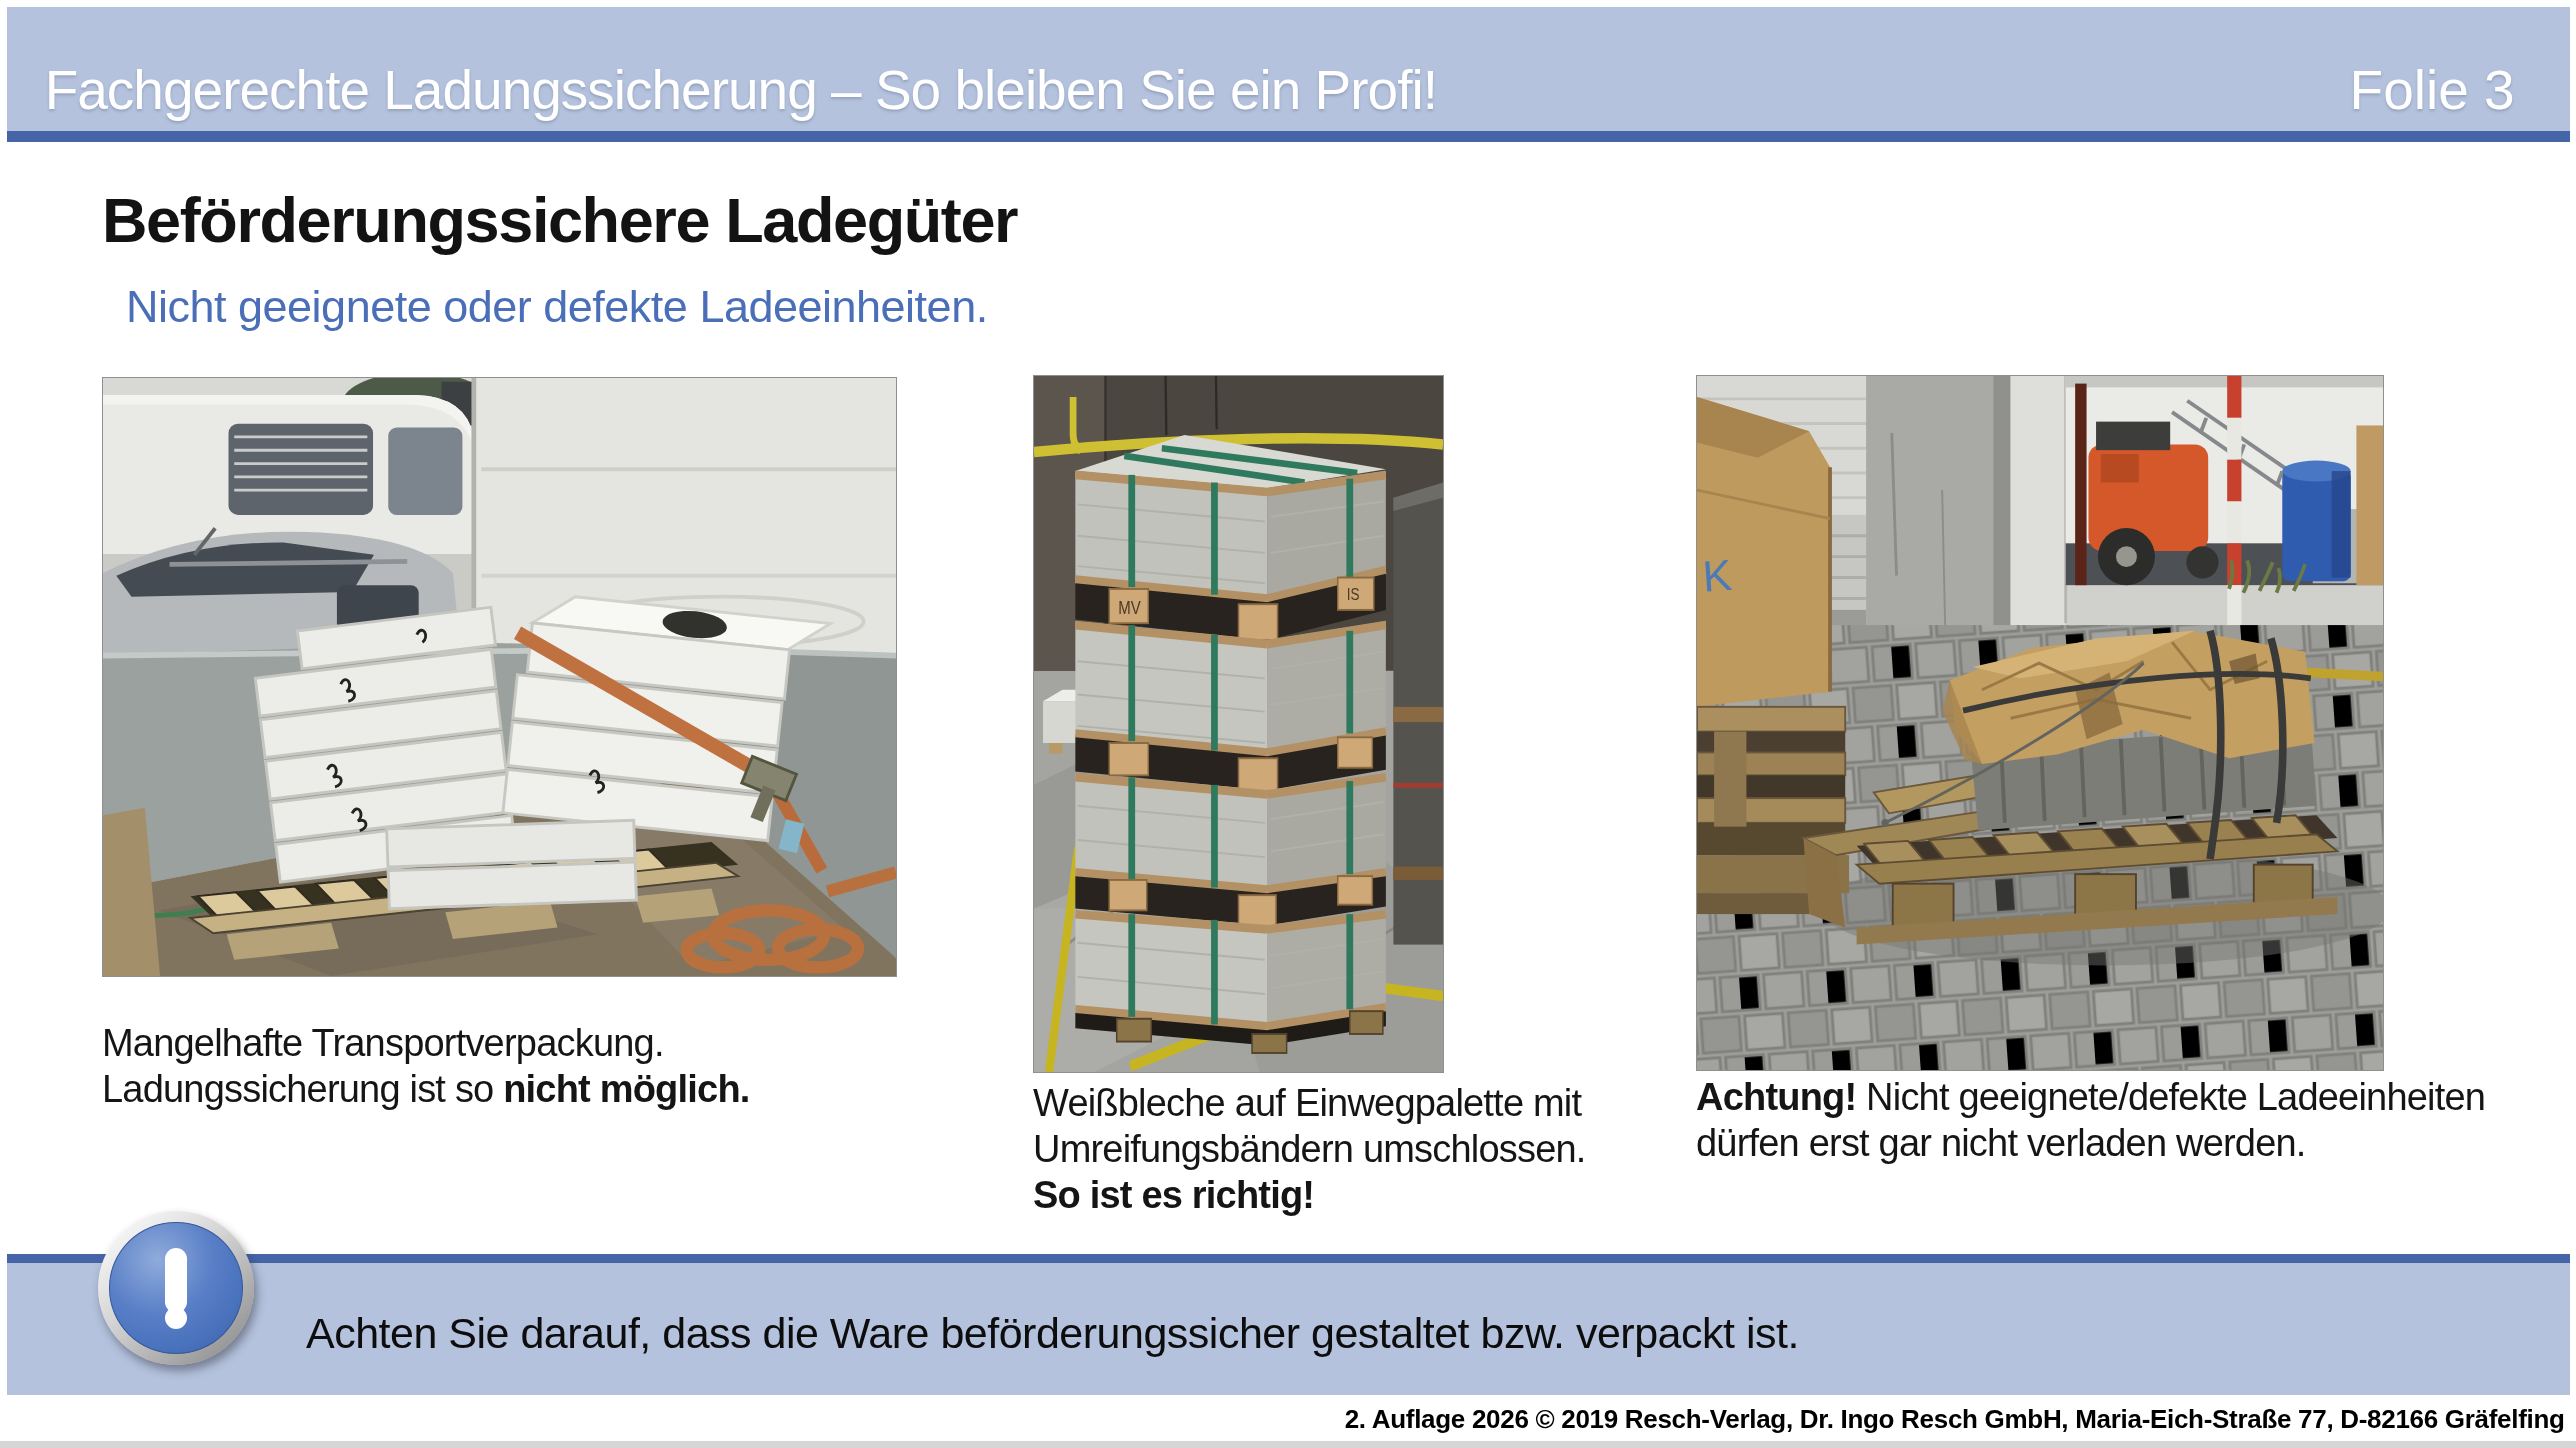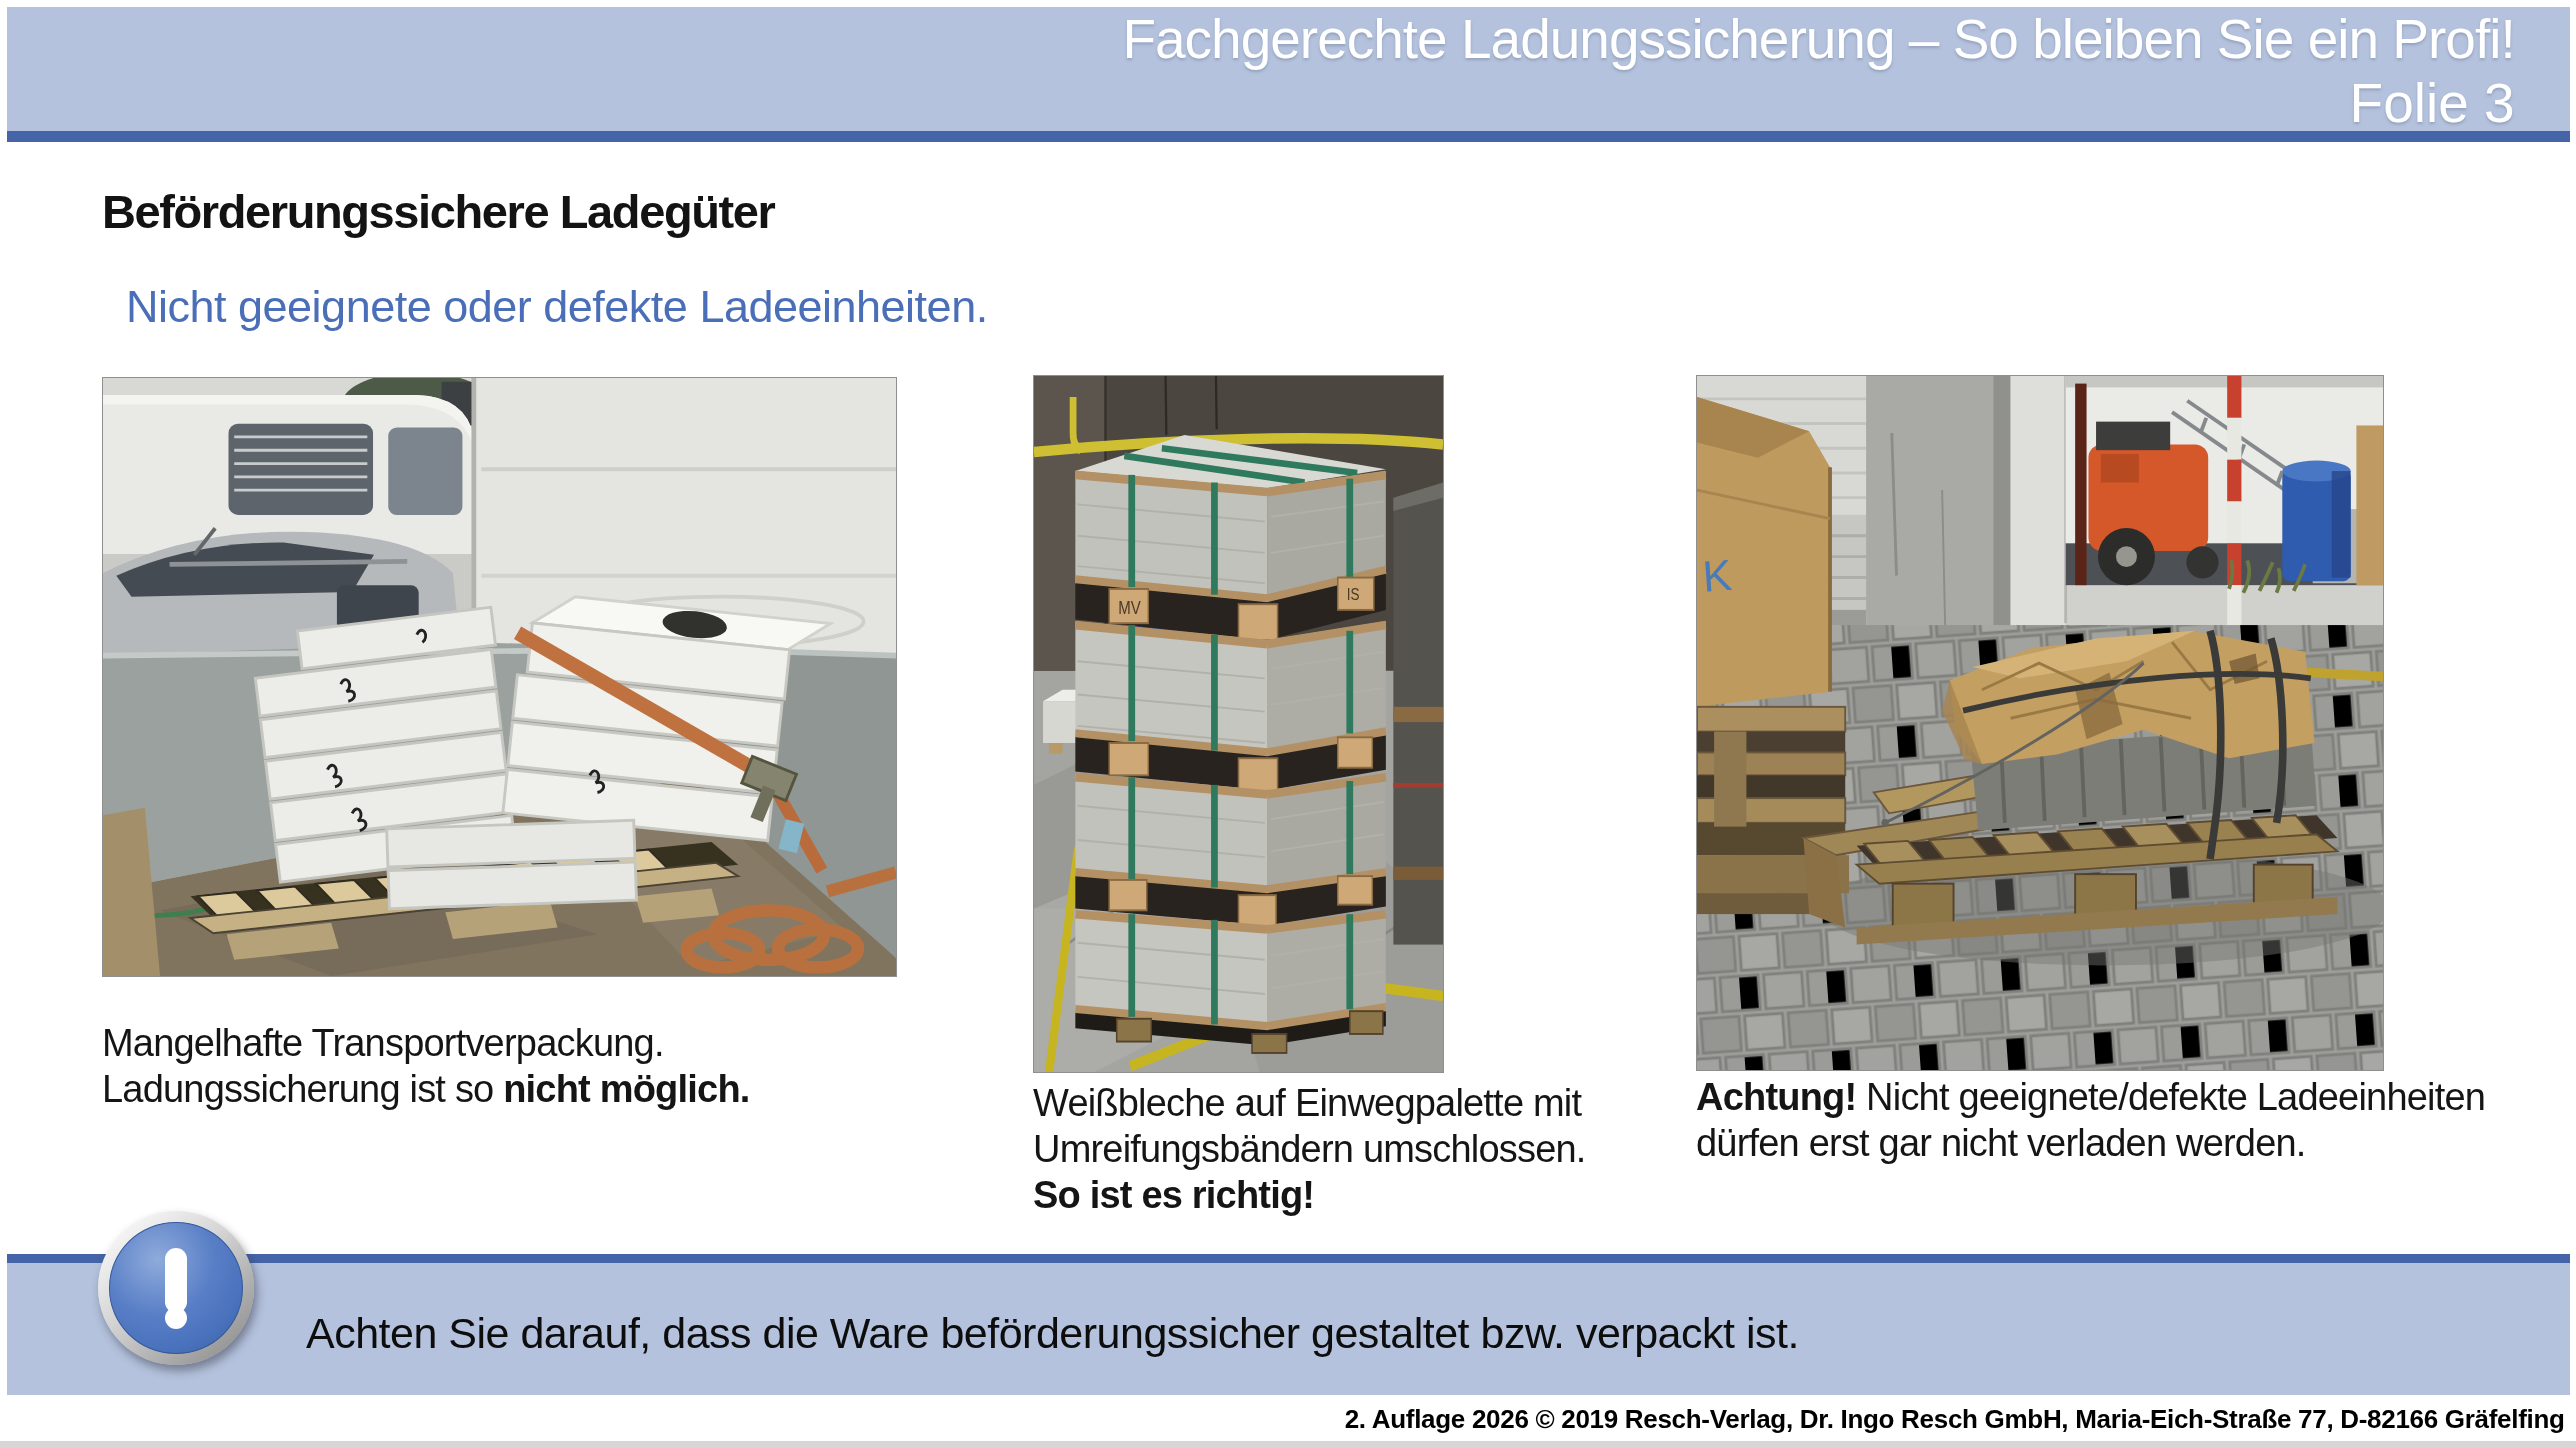--- a/index.html
+++ b/index.html
@@ -13,28 +13,27 @@
   }
   .abs { position: absolute; }
 
   
   .header-bar {
     left: 6.7px; top: 6.7px; width: 2563px; height: 125px;
     background: #b4c2dd;
     display: flex; align-items: flex-end; justify-content: space-between;
     padding: 0 55px 9.5px 38px;
     color: #ffffff;
-    flex-direction: column;
   }
   .header-title { font-size: 55px; letter-spacing: -1px; text-shadow: 0 1.9px 2.9px rgba(90,100,130,.35); }
   .slide-number { font-size: 55px; text-shadow: 0 1.9px 2.9px rgba(90,100,130,.35); }
   .divider-top { left: 6.7px; top: 131px; width: 2563px; height: 11.4px; background: #4565a8; }
 
   
-  .heading { left: 102px; top: 184px; font-size: 47px; font-weight: 700; color: #131313; letter-spacing: -1.4px; text-align: right; }
+  .heading { left: 102px; top: 184px; font-size: 63px; font-weight: 700; color: #131313; letter-spacing: -1.4px; text-align: right; }
   .subheading { left: 102px; top: 281px; font-size: 45px; color: #4a6fb8; letter-spacing: -0.5px; margin-left: 24px; }
 
   
   .photo { border: 1.9px solid #8f8f8f; background: #d8d8d4; overflow: hidden; }
   .photo svg { display: block; width: 100%; height: 100%; }
   #photo1 { left: 102px; top: 377px; width: 795px; height: 600px; }
   #photo2 { left: 1033px; top: 375px; width: 411px; height: 698px; }
   #photo3 { left: 1696px; top: 375px; width: 688px; height: 696px; }
 
   

